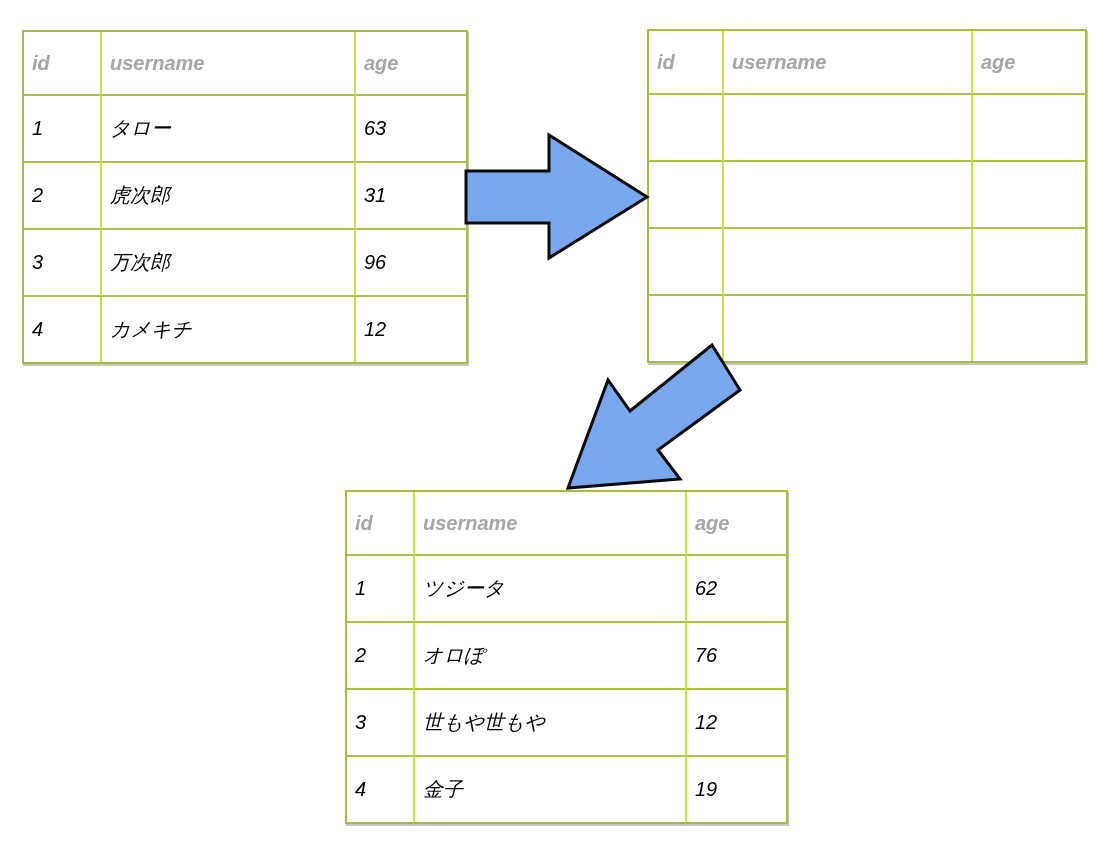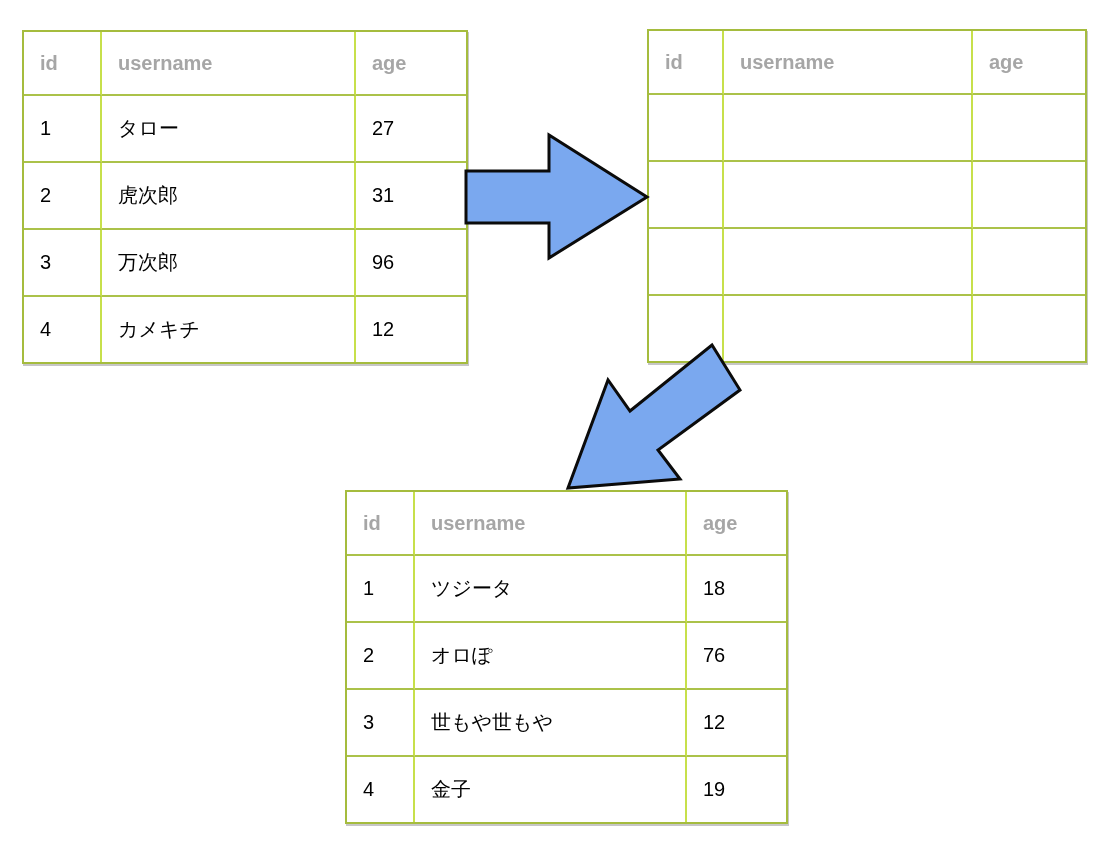--- a/index.html
+++ b/index.html
@@ -18,26 +18,27 @@
   table.tbl {
     position: absolute;
     border-collapse: separate;
     border-spacing: 0;
     table-layout: fixed;
     background: #ffffff;
     border: 2px solid var(--table-border-outer, #a5bc3e);
     box-shadow: 1px 2px 0 #c6c6c6;
   }
   .tbl th, .tbl td {
-    padding: 0 4px 0 16px;
+    padding: 0 4px 0 8px;
     vertical-align: middle;
     text-align: left;
     font-size: 20px;
     overflow: hidden;
     white-space: nowrap;
+    font-style: italic;
   }
   .tbl th {
     height: 62px;
     font-weight: bold;
     color: var(--header-text, #a6a6a6);
     border-bottom: 2px solid var(--table-grid-horizontal, #abc24a);
   }
   .tbl td {
     height: 65px;
     color: var(--cell-text, #000000);
@@ -81,21 +82,21 @@
       <tr>
         <th>id</th>
         <th>username</th>
         <th>age</th>
       </tr>
     </thead>
     <tbody>
       <tr>
         <td>1</td>
         <td>タロー</td>
-        <td>27</td>
+        <td>63</td>
       </tr>
       <tr>
         <td>2</td>
         <td>虎次郎</td>
         <td>31</td>
       </tr>
       <tr>
         <td>3</td>
         <td>万次郎</td>
         <td>96</td>
@@ -155,21 +156,21 @@
       <tr>
         <th>id</th>
         <th>username</th>
         <th>age</th>
       </tr>
     </thead>
     <tbody>
       <tr>
         <td>1</td>
         <td>ツジータ</td>
-        <td>18</td>
+        <td>62</td>
       </tr>
       <tr>
         <td>2</td>
         <td>オロぽ</td>
         <td>76</td>
       </tr>
       <tr>
         <td>3</td>
         <td>世もや世もや</td>
         <td>12</td>

